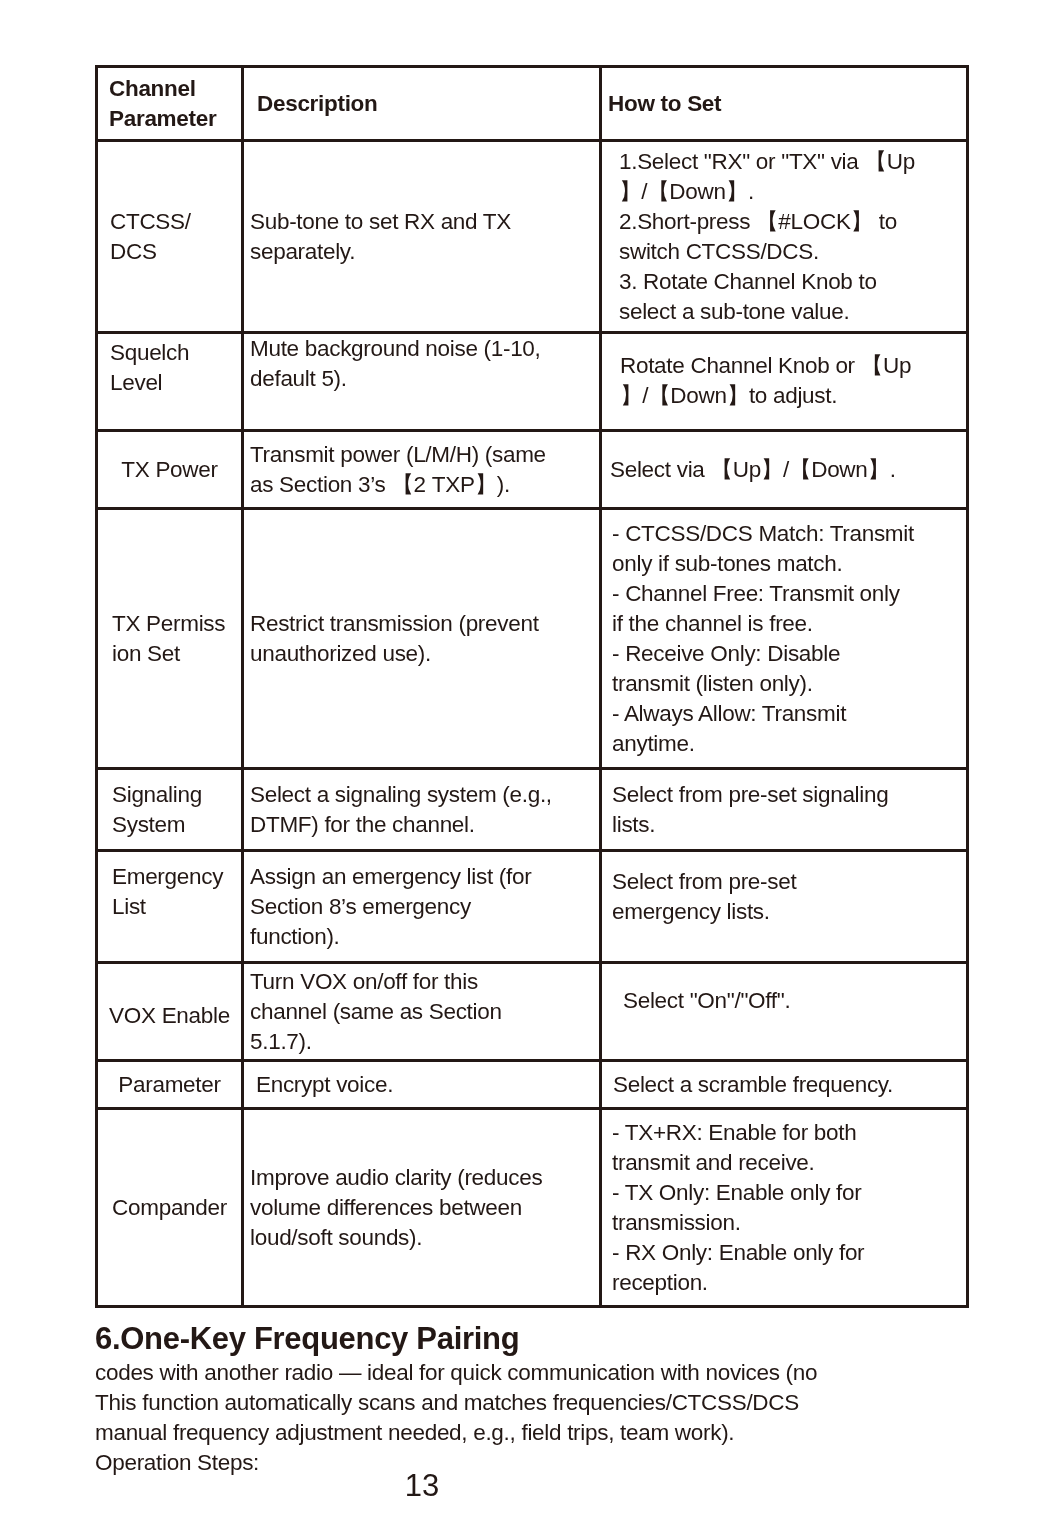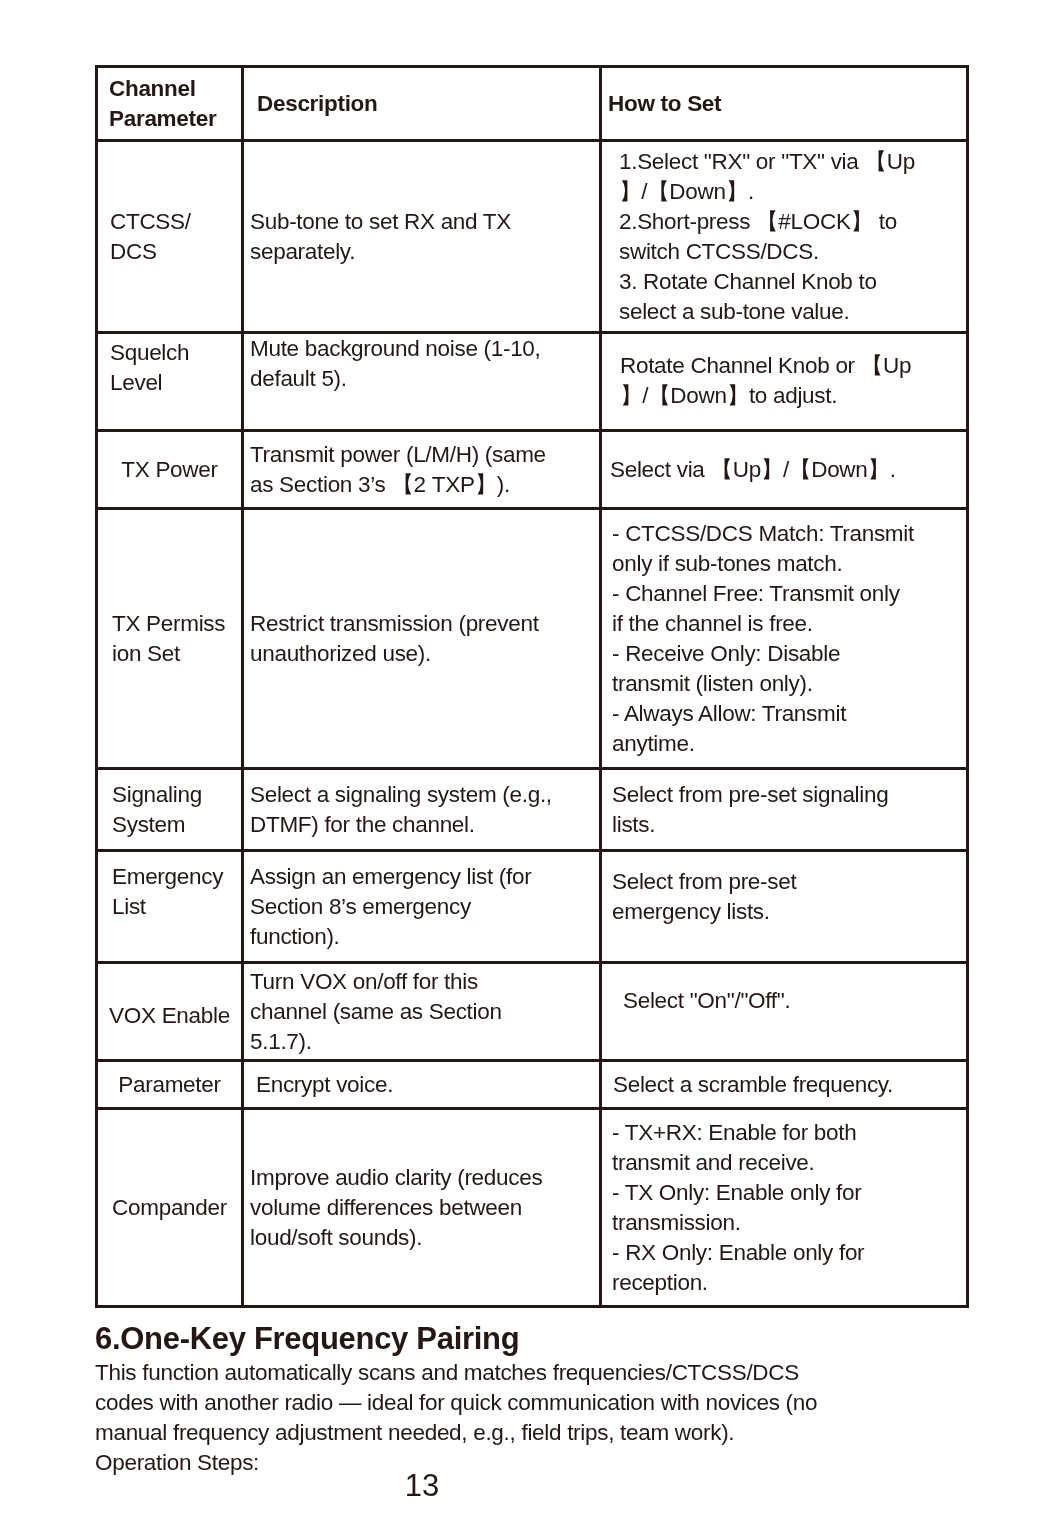--- a/index.html
+++ b/index.html
@@ -136,18 +136,18 @@
 - TX Only: Enable only for
 transmission.
 - RX Only: Enable only for
 reception.</td>
   </tr>
 </tbody>
   </table>
 
 <div class="heading">6.One-Key Frequency Pairing</div>
 <div class="para">
+  <div>codes with another radio — ideal for quick communication with novices (no</div>
   <div>This function automatically scans and matches frequencies/CTCSS/DCS</div>
-  <div>codes with another radio — ideal for quick communication with novices (no</div>
   <div>manual frequency adjustment needed, e.g., field trips, team work).</div>
   <div>Operation Steps:</div>
 </div>
 <div class="pagenum">13</div>
 
 </body></html>

